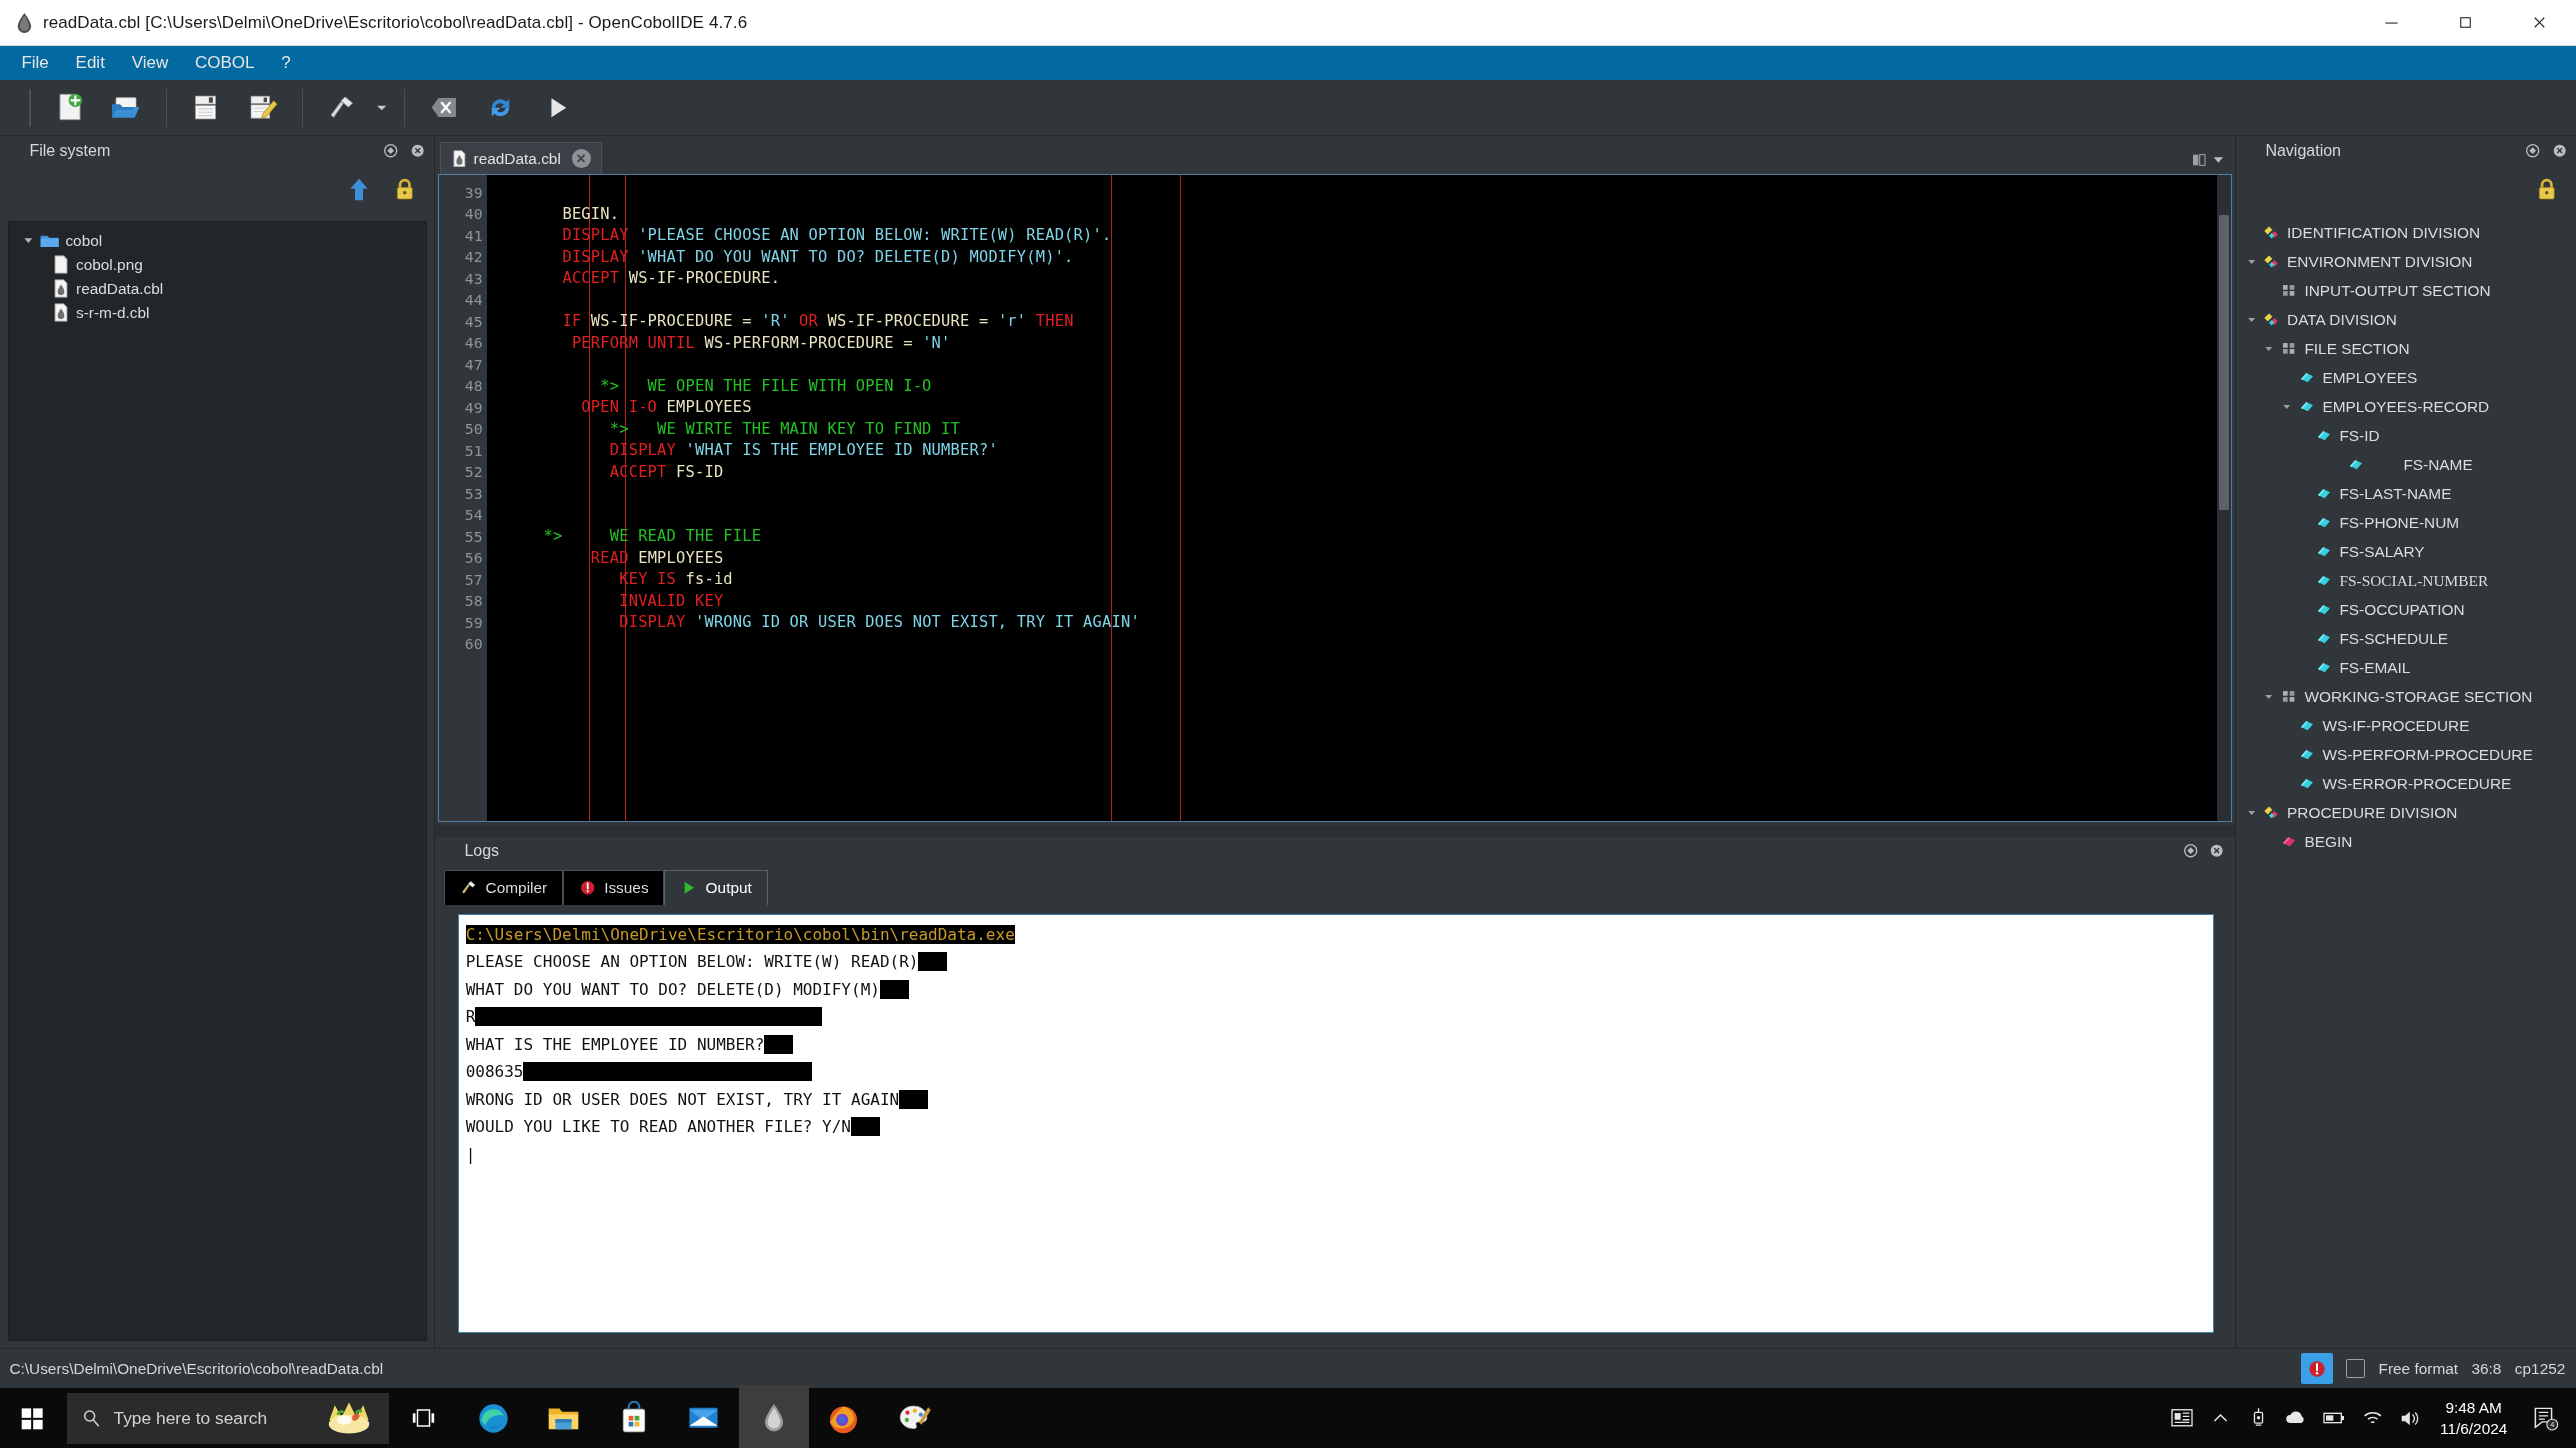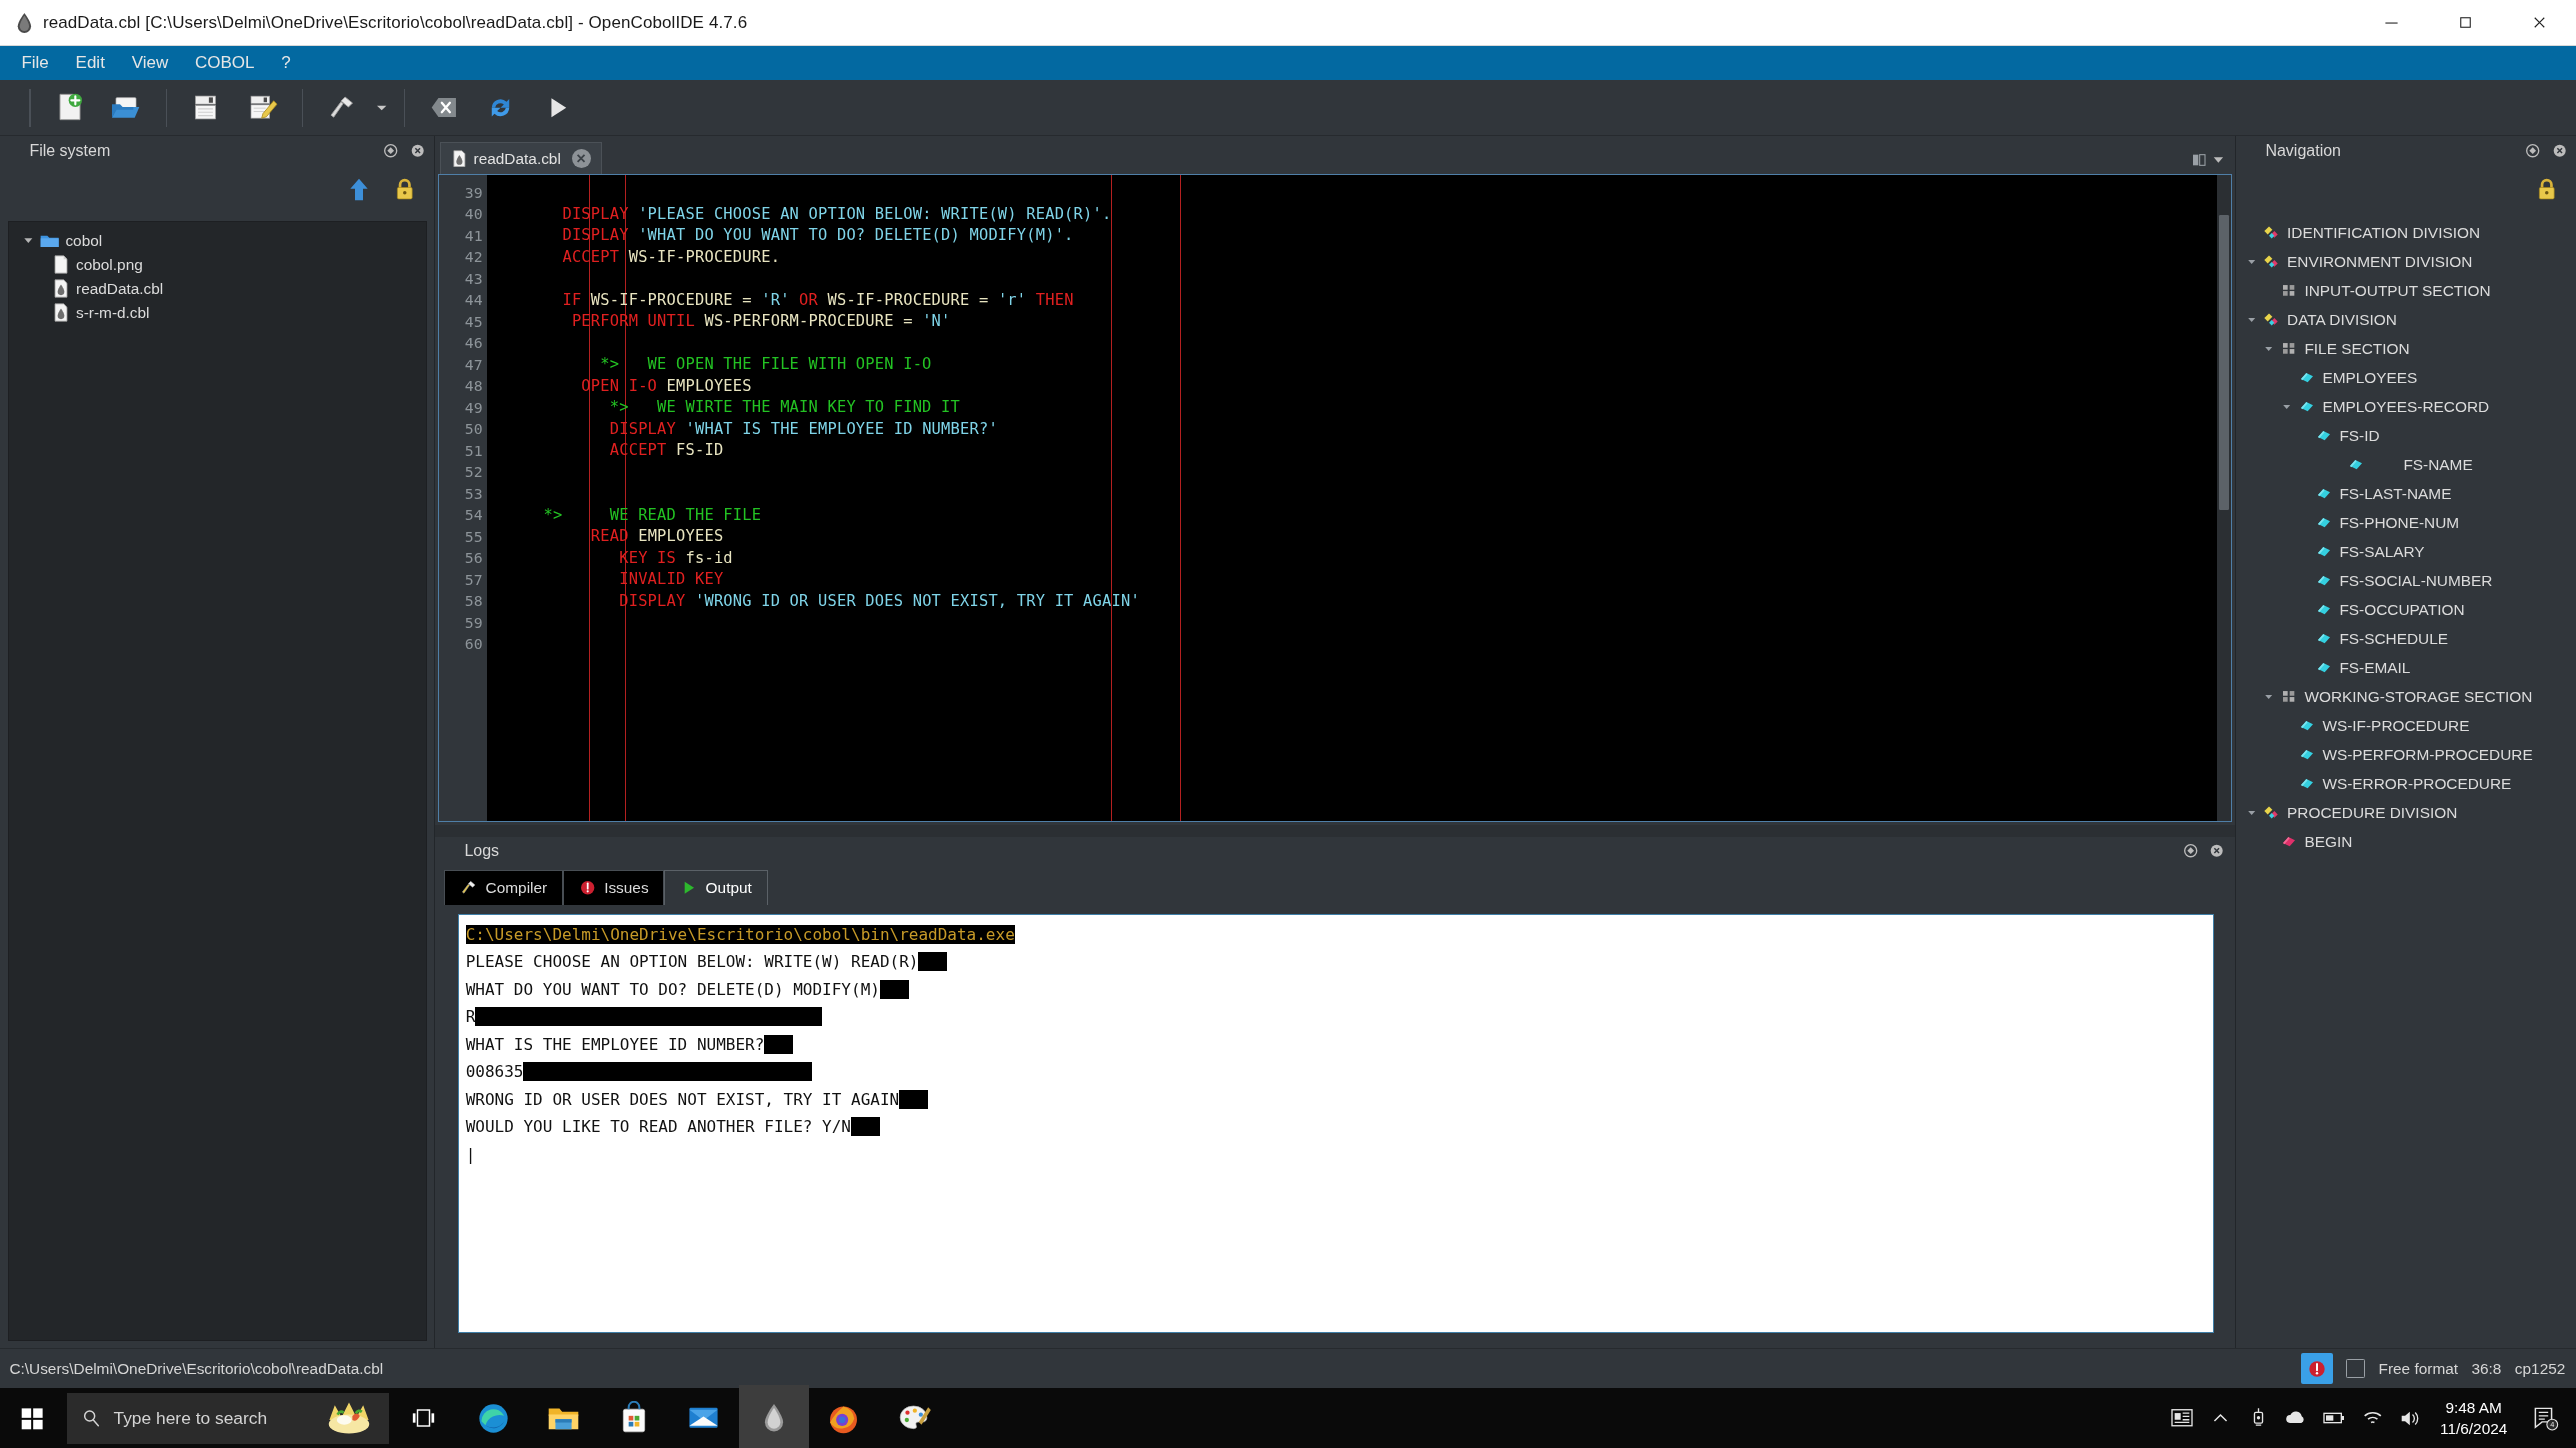--- a/index.html
+++ b/index.html
@@ -530,20 +530,21 @@
             <div class="gl">59</div>
             <div class="gl">60</div>
           </div>
         <div id="code-wrap">
           <div class="margin-line" style="left:102px"></div>
           <div class="margin-line" style="left:138px"></div>
           <div class="margin-line" style="left:624px"></div>
           <div class="margin-line" style="left:693px"></div>
           <div id="code-lines">
               <div class="code-line">&nbsp;</div>
+              <div class="code-line"><span class="plain">        </span><span class="id">BEGIN.</span></div>
               <div class="code-line"><span class="plain">        </span><span class="kw">DISPLAY</span><span class="plain"> </span><span class="str">'PLEASE CHOOSE AN OPTION BELOW: WRITE(W) READ(R)'.</span></div>
               <div class="code-line"><span class="plain">        </span><span class="kw">DISPLAY</span><span class="plain"> </span><span class="str">'WHAT DO YOU WANT TO DO? DELETE(D) MODIFY(M)'.</span></div>
               <div class="code-line"><span class="plain">        </span><span class="kw">ACCEPT</span><span class="plain"> </span><span class="id">WS-IF-PROCEDURE.</span></div>
               <div class="code-line">&nbsp;</div>
               <div class="code-line"><span class="plain">        </span><span class="kw">IF</span><span class="id"> WS-IF-PROCEDURE = </span><span class="str">'R'</span><span class="plain"> </span><span class="kw">OR</span><span class="id"> WS-IF-PROCEDURE = </span><span class="str">'r'</span><span class="plain"> </span><span class="kw">THEN</span></div>
               <div class="code-line"><span class="plain">         </span><span class="kw">PERFORM UNTIL</span><span class="id"> WS-PERFORM-PROCEDURE = </span><span class="str">'N'</span></div>
               <div class="code-line">&nbsp;</div>
               <div class="code-line"><span class="cmt">            *&gt;   WE OPEN THE FILE WITH OPEN I-O</span></div>
               <div class="code-line"><span class="plain">          </span><span class="kw">OPEN I-O</span><span class="id"> EMPLOYEES</span></div>
               <div class="code-line"><span class="cmt">             *&gt;   WE WIRTE THE MAIN KEY TO FIND IT</span></div>
@@ -794,21 +795,21 @@
         <div class="nav-row" style="padding-left: 59px;">
           <span class="nav-tw"></span>
           <span class="nav-ic">
             <svg width="16" height="13.4" viewBox="0 0 24 20">
               <path d="M3 12 L11 3 L21 8 L13 17 Z" fill="#34d0e0"></path>
               <path d="M3 12 L11 3 L13 5 L5 14 Z" fill="#7ae4ee"></path>
             </svg>
           </span>
           <span>FS-SALARY</span>
         </div>
-        <div class="nav-row" style="padding-left: 59px;">
+        <div class="nav-row" style="padding-left: 59px; font-family: Liberation Serif, serif;">
           <span class="nav-tw"></span>
           <span class="nav-ic">
             <svg width="16" height="13.4" viewBox="0 0 24 20">
               <path d="M3 12 L11 3 L21 8 L13 17 Z" fill="#34d0e0"></path>
               <path d="M3 12 L11 3 L13 5 L5 14 Z" fill="#7ae4ee"></path>
             </svg>
           </span>
           <span>FS-SOCIAL-NUMBER</span>
         </div>
         <div class="nav-row" style="padding-left: 59px;">

